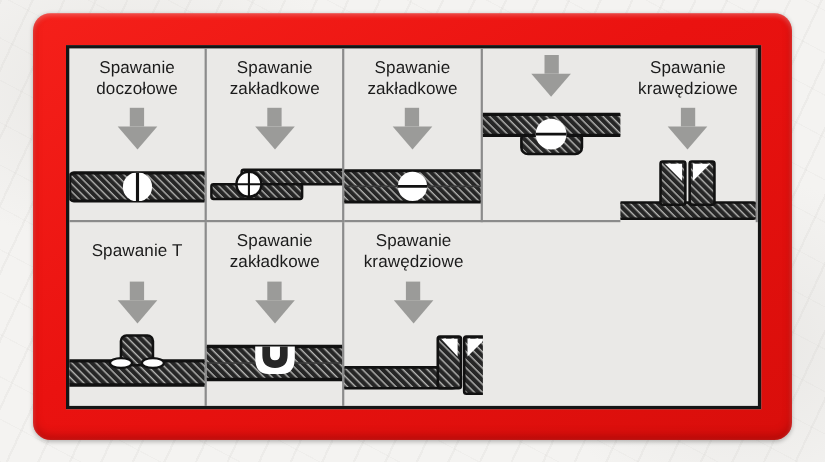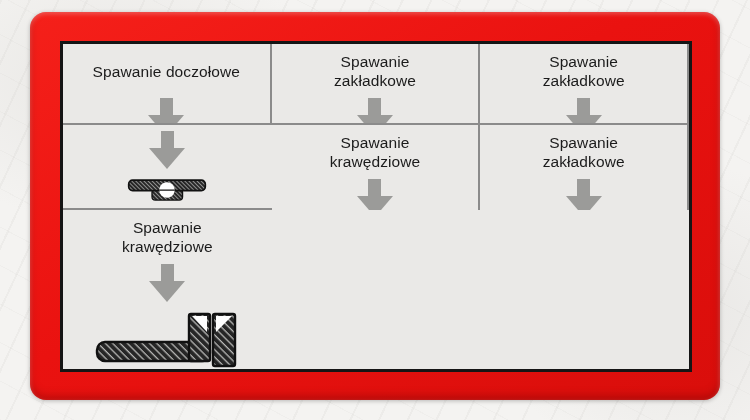--- a/index.html
+++ b/index.html
@@ -28,21 +28,21 @@
     position:absolute;left:30px;top:12px;width:690px;height:388px;
     background:linear-gradient(150deg,#f5201a 0%,var(--frame-red,#ea1210) 45%,#d90e0b 100%);
     border-radius:16px;
     box-shadow:inset 0 2px 5px rgba(255,255,255,.28), inset 0 -4px 9px rgba(110,0,0,.38), 0 1px 4px rgba(0,0,0,.25);
   }
   .weld-table{
     position:absolute;left:30px;top:29px;width:632px;height:331px;
     background:var(--cell-bg,#eae9e7);
     border:3px solid var(--table-border,#151515);
     display:grid;
-    grid-template-columns:repeat(3,1fr);
+    grid-template-columns:repeat(5,1fr);
     grid-template-rows:1fr 1.06fr;
   }
   .cell{
     display:flex;flex-direction:column;align-items:center;
     padding-top:4px;overflow:hidden;
   }
   .cell.bR{border-right:2px solid var(--grid-line,#8b8b8b)}
   .cell.bB{border-bottom:2px solid var(--grid-line,#8b8b8b)}
   .label{
     min-height:48px;display:flex;align-items:center;justify-content:center;
@@ -159,20 +159,33 @@
         </div>
       <svg class="diagram" width="150" height="62" viewBox="0 0 150 62">
         <rect x="8" y="44" width="134" height="15" rx="6" fill="url(#hatch)" stroke="#111" stroke-width="2.4"></rect>
         <rect x="50" y="6" width="23" height="40" rx="2" fill="url(#hatch)" stroke="#111" stroke-width="2.4"></rect>
         <rect x="77" y="6" width="23" height="40" rx="2" fill="url(#hatch)" stroke="#111" stroke-width="2.4"></rect>
         <polygon points="54,8 70,8 70,24" fill="#fff"></polygon>
         <polygon points="80,8 96,8 80,24" fill="#fff"></polygon>
       </svg>
     </div>
 
+    <div class="cell bR">
+      <div class="label">Spawanie T</div>
+      <div class="arrow">
+          <div class="stem"></div>
+          <div class="head"></div>
+        </div>
+      <svg class="diagram" width="150" height="62" viewBox="0 0 150 62">
+        <rect x="3" y="29" width="144" height="22" rx="8" fill="url(#hatch)" stroke="#111" stroke-width="3"></rect>
+        <rect x="60" y="6" width="29" height="27" rx="5" fill="url(#hatch)" stroke="#111" stroke-width="2.4"></rect>
+        <ellipse cx="60" cy="31" rx="10" ry="4.5" fill="#fff" stroke="#111" stroke-width="2"></ellipse>
+        <ellipse cx="89" cy="31" rx="10" ry="4.5" fill="#fff" stroke="#111" stroke-width="2"></ellipse>
+      </svg>
+    </div>
 
     <div class="cell bR">
       <div class="label">Spawanie
 zakładkowe</div>
       <div class="arrow">
           <div class="stem"></div>
           <div class="head"></div>
         </div>
       <svg class="diagram" width="150" height="62" viewBox="0 0 150 62">
         <rect x="6" y="16" width="138" height="30" rx="4" fill="url(#hatch)" stroke="#111" stroke-width="3"></rect>

